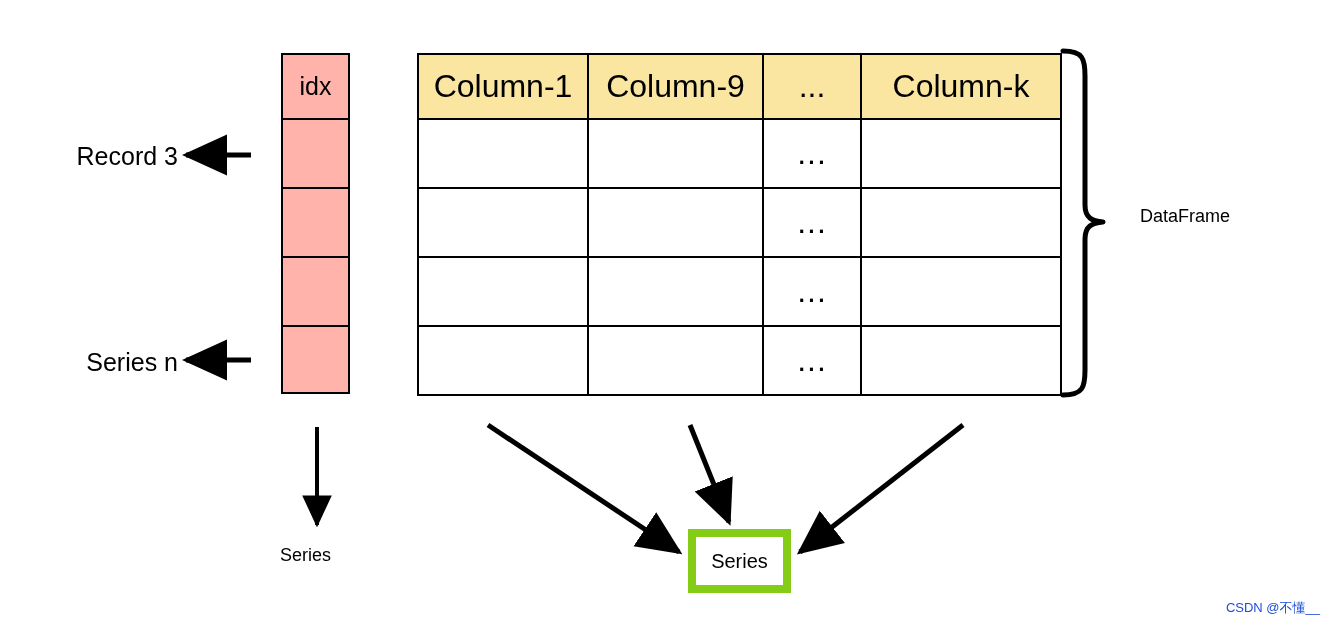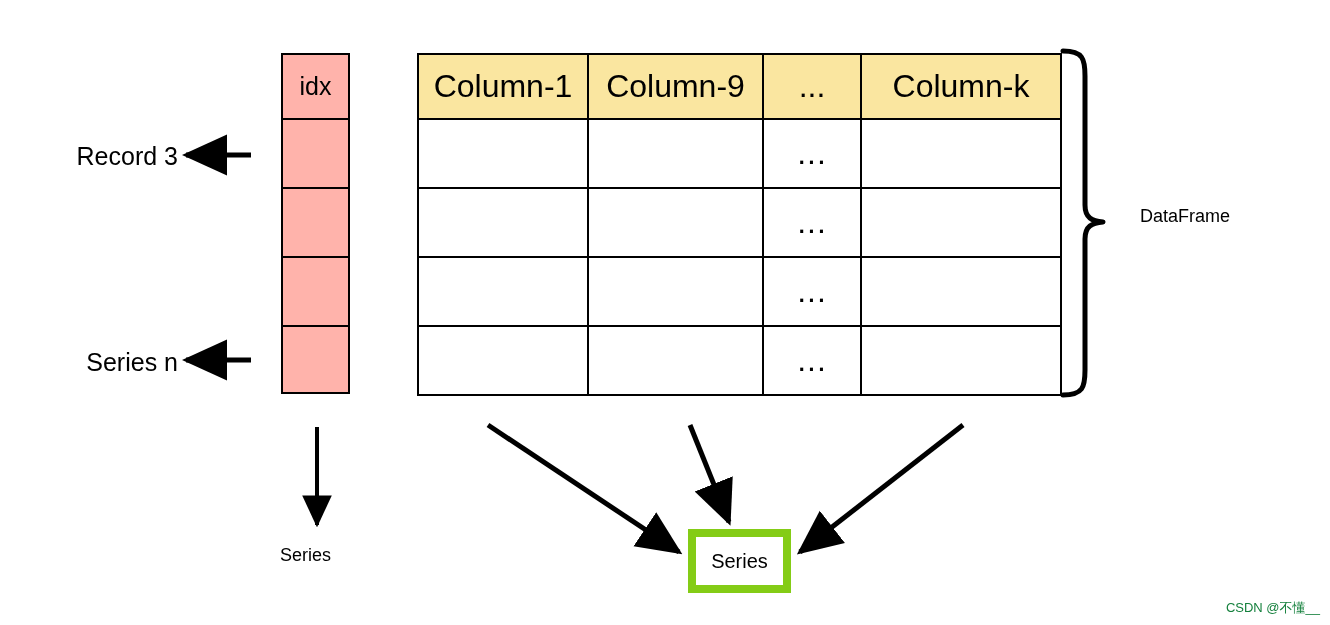--- a/index.html
+++ b/index.html
@@ -119,21 +119,21 @@
     width: 1330px; height: 625px;
     pointer-events: none;
     z-index: 3;
   }
 
   
   #watermark {
     right: 10px;
     bottom: 8px;
     font-size: 13px;
-    color: #15803d;
+    color: #1d4ed8;
     white-space: nowrap;
   }
 </style>
 </head>
 <body>
 
 <div id="canvas">
 
   <div class="abs record-label" style="left:30px; top:144px; width:148px;">Record 3</div>
 

